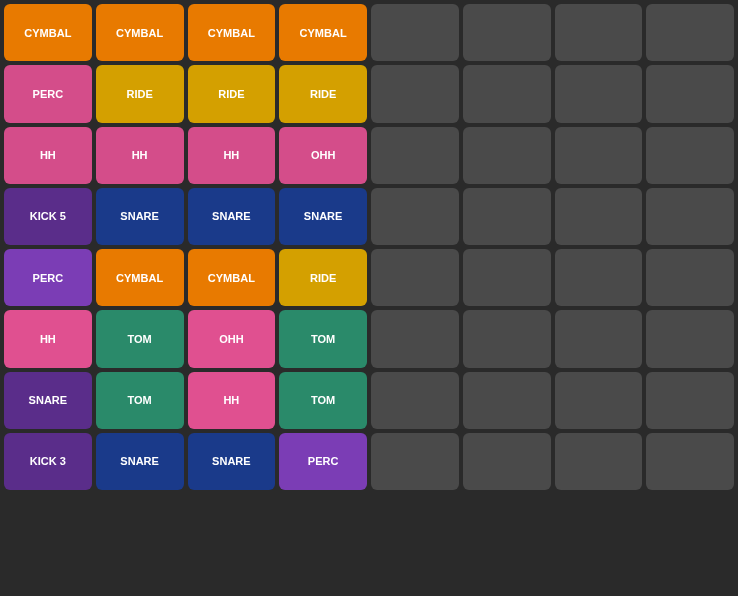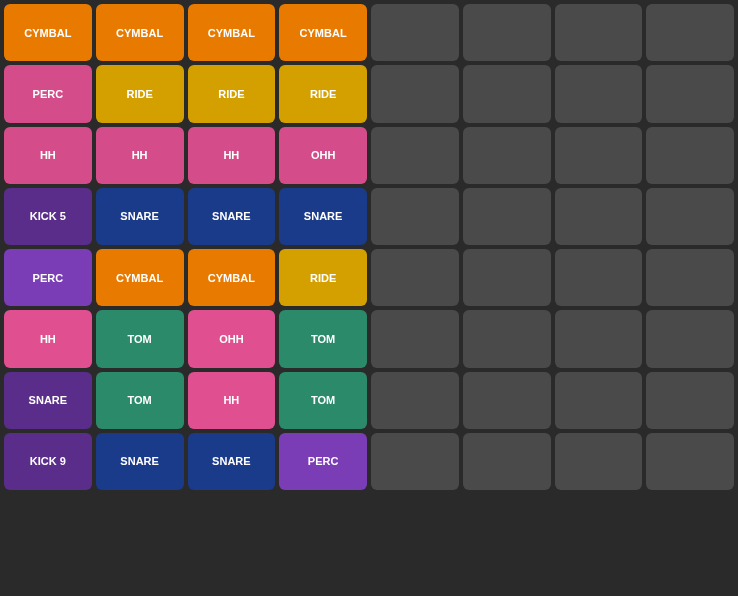--- a/index.html
+++ b/index.html
@@ -149,21 +149,21 @@
       <span>HH</span>
     </div>
     <div class="cell active" style="background-color: rgb(42, 138, 106);">
       <span>TOM</span>
     </div>
     <div class="cell inactive" style="background-color: rgb(74, 74, 74);"></div>
     <div class="cell inactive" style="background-color: rgb(74, 74, 74);"></div>
     <div class="cell inactive" style="background-color: rgb(74, 74, 74);"></div>
     <div class="cell inactive" style="background-color: rgb(74, 74, 74);"></div>
     <div class="cell active" style="background-color: rgb(90, 45, 138);">
-      <span>KICK 9</span>
+      <span>KICK 3</span>
     </div>
     <div class="cell active" style="background-color: rgb(26, 58, 138);">
       <span>SNARE</span>
     </div>
     <div class="cell active" style="background-color: rgb(26, 58, 138);">
       <span>SNARE</span>
     </div>
     <div class="cell active" style="background-color: rgb(123, 61, 181);">
       <span>PERC</span>
     </div>

